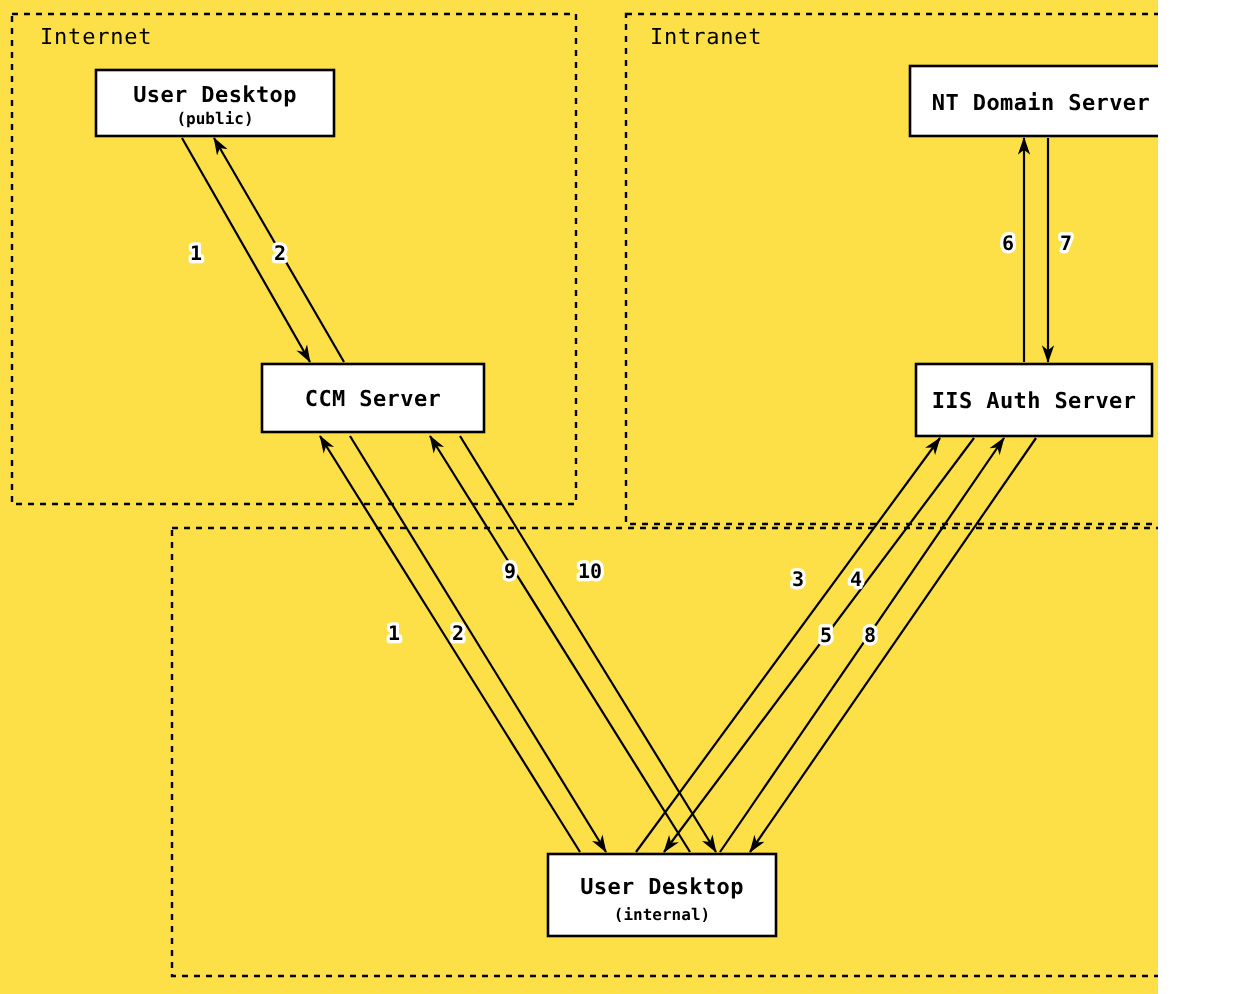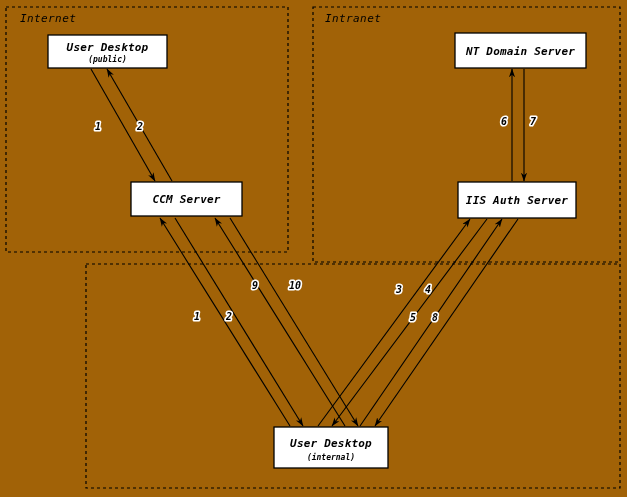--- a/index.html
+++ b/index.html
@@ -2,26 +2,25 @@
 <html><head>
 <meta charset="utf-8">
 <style>
   html, body {
     margin: 0;
     padding: 0;
     background: #ffffff;
   }
   #diagram-root {
     position: relative;
-    width: 627px;
+    width: 579px;
     height: 497px;
-    background: #a16207;
+    background: #fde047;
     font-family: "DejaVu Sans Mono", "Liberation Mono", monospace;
     overflow: hidden;
-    font-style: italic;
   }
   #diagram-svg {
     position: absolute;
     left: 0;
     top: 0;
     width: 627px;
     height: 497px;
   }
   .zone-label {
     font-family: "DejaVu Sans Mono", "Liberation Mono", monospace;

